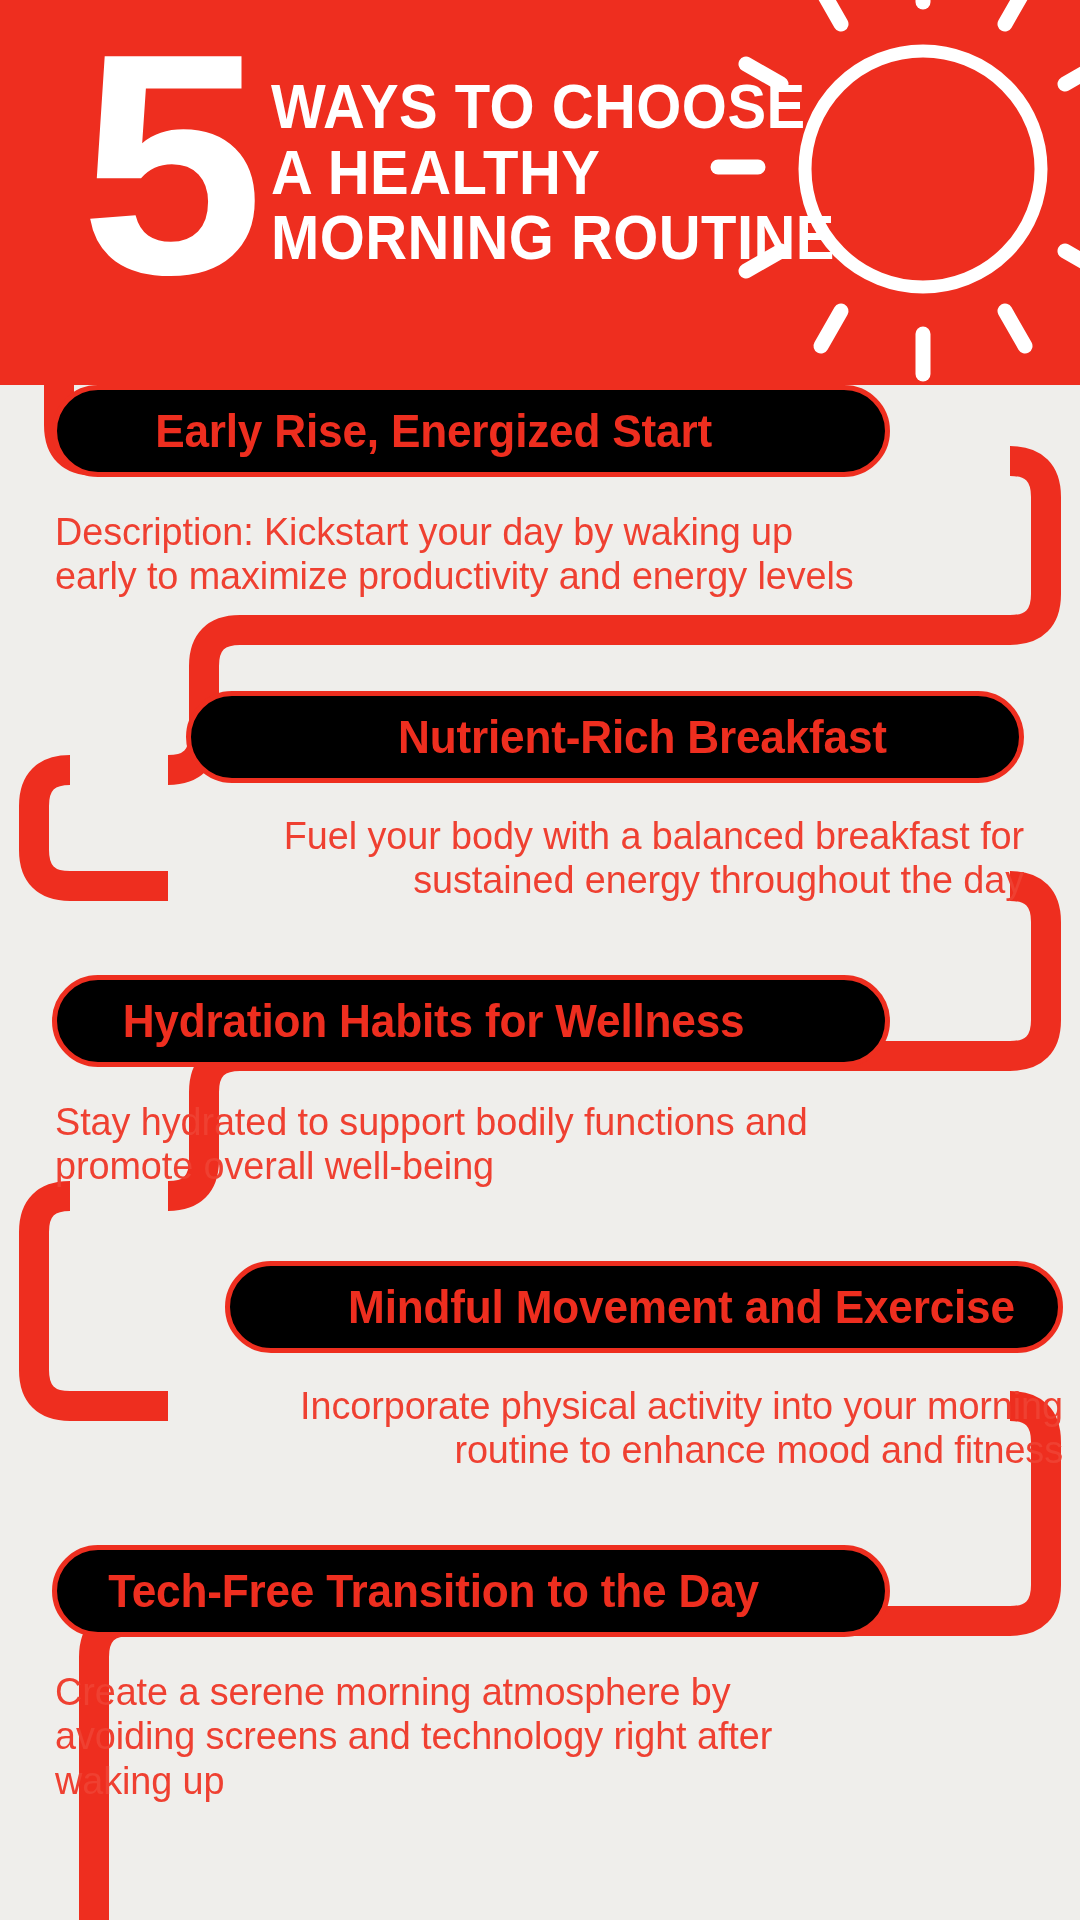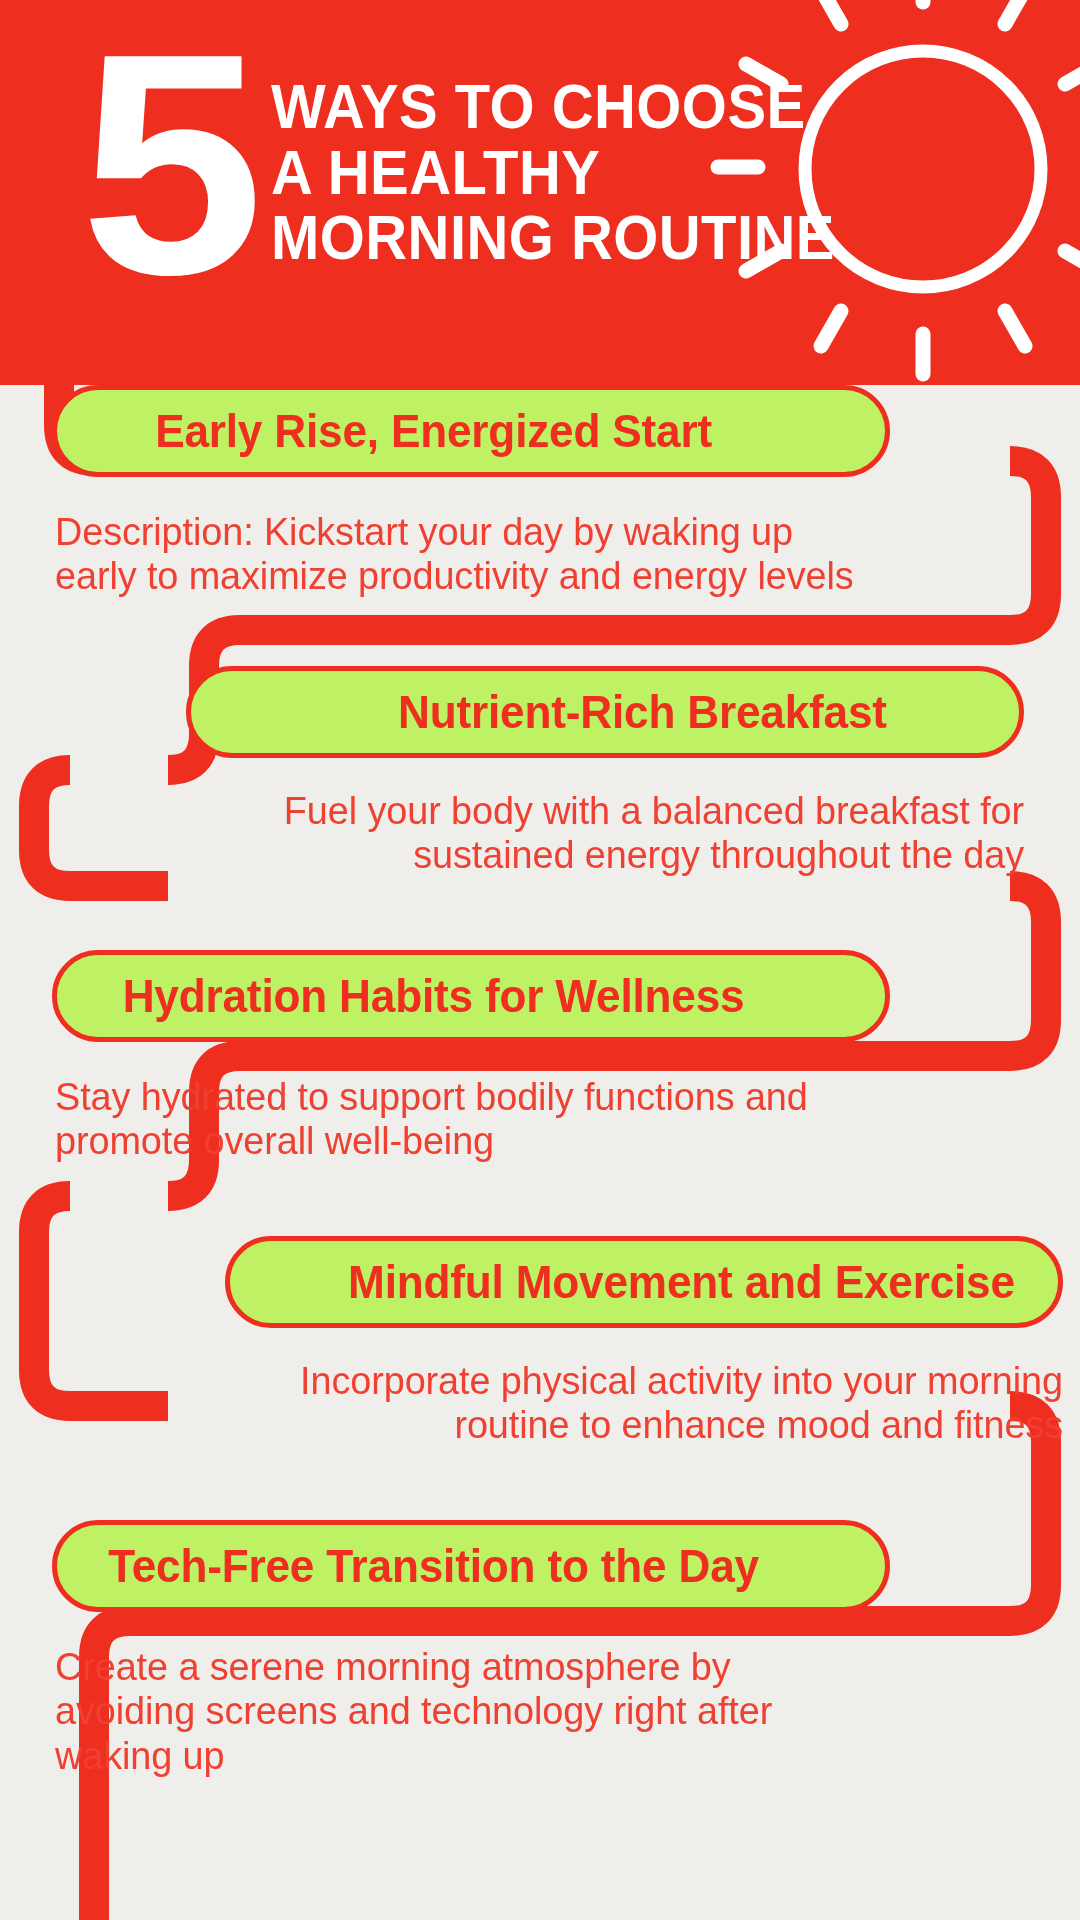--- a/index.html
+++ b/index.html
@@ -79,21 +79,21 @@
     left:0; top:385px;
     width:1080px;
   }
 
   .step{ position:relative; }
 
   .pill{
     position:relative;
     border:5px solid #ee2e1f;
     border-radius:60px;
-    background:#bef264;
+    background:#000000;
     height:92px;
     display:flex;
     align-items:center;
     z-index:3;
   }
   .pill-title{
     width:100%;
     text-align:center;
     color:#ee2e1f;
     font-family:"Liberation Sans Narrow","Liberation Sans",sans-serif;
@@ -117,21 +117,21 @@
     transform-origin:left top;
   }
   .desc.right{ transform-origin:right top; }
 
   
   #step-1 .pill{ margin-left:52px; width:838px; }
   #step-1 .pill .pill-title{ padding-right:96px; }
   #step-1 .desc{ margin-left:55px; margin-top:33px; width:830px; text-align:left; }
 
   
-  #step-2{ margin-top:67px; }
+  #step-2{ margin-top:92px; }
   #step-2 .pill{ margin-left:186px; width:838px; }
   #step-2 .pill .pill-title{ padding-left:96px; }
   #step-2 .desc{ margin-left:190px; margin-top:31px; width:834px; text-align:right; }
 
   
   #step-3{ margin-top:72px; }
   #step-3 .pill{ margin-left:52px; width:838px;justify-content:center; }
   #step-3 .pill .pill-title{ padding-right:96px; }
   #step-3 .desc{ margin-left:55px; margin-top:33px; width:830px; text-align:left; }
 

